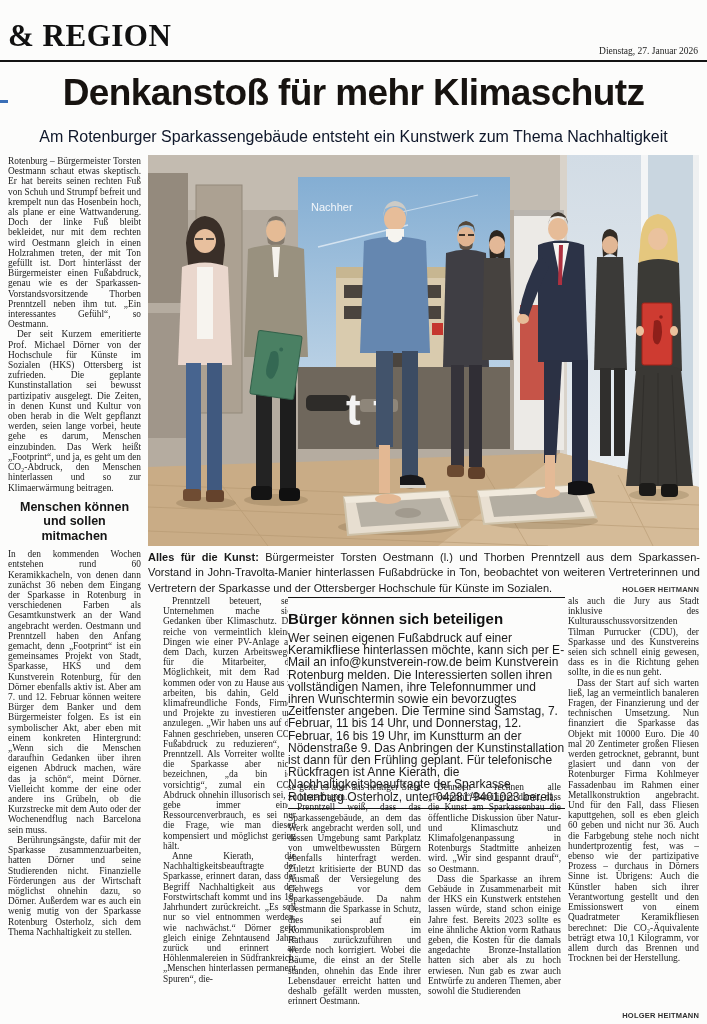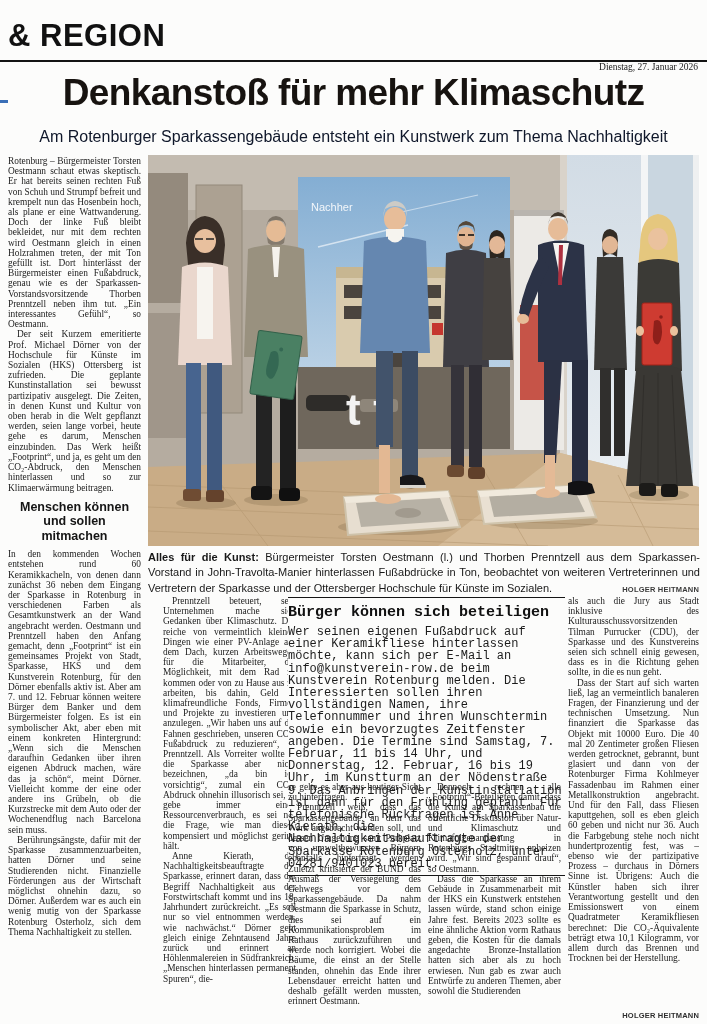--- a/index.html
+++ b/index.html
@@ -1,23 +1,23 @@
 <!DOCTYPE html>
 <html lang="de"><head>
 <meta charset="utf-8">
 <style>
   html,body{margin:0;padding:0;}
   body{width:707px;height:1024px;background:#fcfcfb;position:relative;
        font-family:"Liberation Serif","DejaVu Serif",serif;color:#1b1b1b;overflow:hidden;}
   .page{position:absolute;inset:0;}
 
   
-  .section-title{position:absolute;left:8px;top:18px;font-family:Liberation Sans, sans-serif;
+  .section-title{position:absolute;left:8px;top:18px;font-family:Liberation Serif, serif;
       font-weight:bold;font-size:31px;letter-spacing:.5px;color:#111;}
-  .edition-date{position:absolute;right:9px;top:62px;font-size:9.5px;color:#222;}
+  .edition-date{position:absolute;right:9px;top:46px;font-size:9.5px;color:#222;}
   .top-rule{position:absolute;left:0;right:0;top:60px;height:2px;background:#141414;}
   .blue-tick{position:absolute;left:0;top:100px;width:8px;height:3px;background:#3a6fb7;}
 
   
   .headline{position:absolute;left:0;right:0;top:72px;margin:0;text-align:center;
       font-family:"Liberation Sans","DejaVu Sans",sans-serif;font-weight:700;
       font-size:37px;letter-spacing:-.6px;color:#171310;}
   .subheadline{position:absolute;left:0;right:0;top:128px;margin:0;text-align:center;
       font-family:"Liberation Sans","DejaVu Sans",sans-serif;font-weight:400;
       font-size:16px;color:#0f172a;}
@@ -43,22 +43,22 @@
   .caption{position:absolute;left:148px;top:550px;width:552px;
       font-family:"Liberation Sans","DejaVu Sans",sans-serif;font-size:11px;line-height:15.4px;
       text-align:justify;color:#181818;}
   .cap-lead{font-weight:700;}
   .photo-credit{position:absolute;right:1px;top:32px;font-weight:700;font-size:7.5px;
       letter-spacing:.2px;color:#3a3a3a;background:#fcfcfb;padding-left:5px;}
 
   
   .infobox{position:absolute;left:288px;top:597px;width:277px;
       border-top:1.5px solid #151515;border-bottom:1.5px solid #151515;
-      padding:6px 0 5px;background:#fcfcfb;
-      font-family:Liberation Mono, monospace;}
+      padding:12px 0 5px;background:#fcfcfb;
+      font-family:Liberation Sans, sans-serif;}
   .infobox h3{margin:0 0 5px;font-size:15px;font-weight:700;color:#111;}
   .infobox p{margin:0;font-size:12px;line-height:12.2px;text-align:left;color:#1b1b1b;}
 </style>
 </head>
 <body>
 
 <div class="page">
 
   <div class="section-title">&amp; REGION</div>
   <div class="edition-date">Dienstag, 27. Januar 2026</div>

